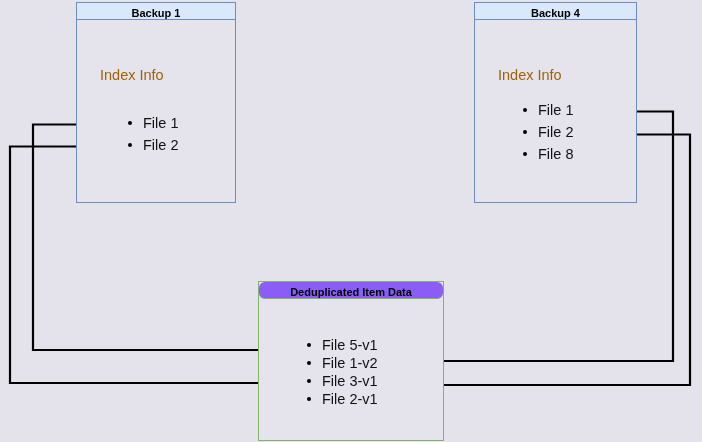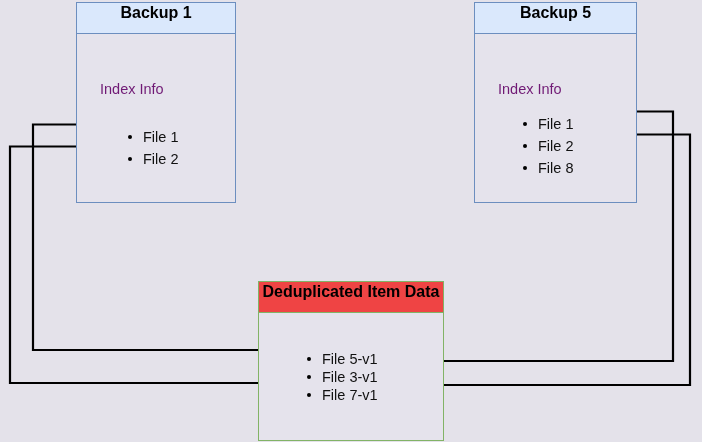--- a/index.html
+++ b/index.html
@@ -35,43 +35,44 @@
     z-index: 2;
   }
   .node-box.blue {
     border-color: #6c8ebf;
   }
   .node-box.green {
     border-color: #82b366;
   }
   .node-header {
     box-sizing: border-box;
-    height: 31px;
+    height: 17px;
     line-height: 20px;
     text-align: center;
-    font-size: 16px;
+    font-size: 11px;
     font-weight: bold;
     color: #000000;
   }
   .node-header.blue {
     background: #dae8fc;
     border-bottom: 1px solid #6c8ebf;
   }
   .node-header.green {
-    background: #ef4444;
+    background: #8b5cf6;
     border-bottom: 1px solid #82b366;
+    border-radius: 6px;
   }
   .node-body {
     position: relative;
     height: calc(100% - 21px);
   }
   .index-label {
     position: absolute;
     font-size: 14.5px;
-    color: #701a75;
+    color: #a16207;
     white-space: nowrap;
   }
   .file-list {
     position: absolute;
     margin: 0;
     padding: 0;
     list-style: none;
   }
   .file-list li {
     position: relative;
@@ -124,35 +125,36 @@
     <div class="node-body">
       <div class="index-label" style="left:23px; top:47px;">Index Info</div>
       <ul class="file-list" style="left:51px; top:92px;">
         <li>File 1</li>
         <li>File 2</li>
       </ul>
     </div>
   </div>
 
   <div class="node-box blue" style="left:474px; top:2px; width:163px; height:201px;">
-    <div class="node-header blue">Backup 5</div>
+    <div class="node-header blue">Backup 4</div>
     <div class="node-body">
       <div class="index-label" style="left:23px; top:47px;">Index Info</div>
       <ul class="file-list" style="left:48px; top:79px;">
         <li>File 1</li>
         <li>File 2</li>
         <li>File 8</li>
       </ul>
     </div>
   </div>
 
   <div class="node-box green" style="left:258px; top:281px; width:186px; height:160px;">
     <div class="node-header green">Deduplicated Item Data</div>
     <div class="node-body">
       <ul class="file-list dedup-list" style="left:48px; top:37px;">
         <li>File 5-v1</li>
+        <li>File 1-v2</li>
         <li>File 3-v1</li>
-        <li>File 7-v1</li>
+        <li>File 2-v1</li>
       </ul>
     </div>
   </div>
 
 </div>
 
 </body></html>

